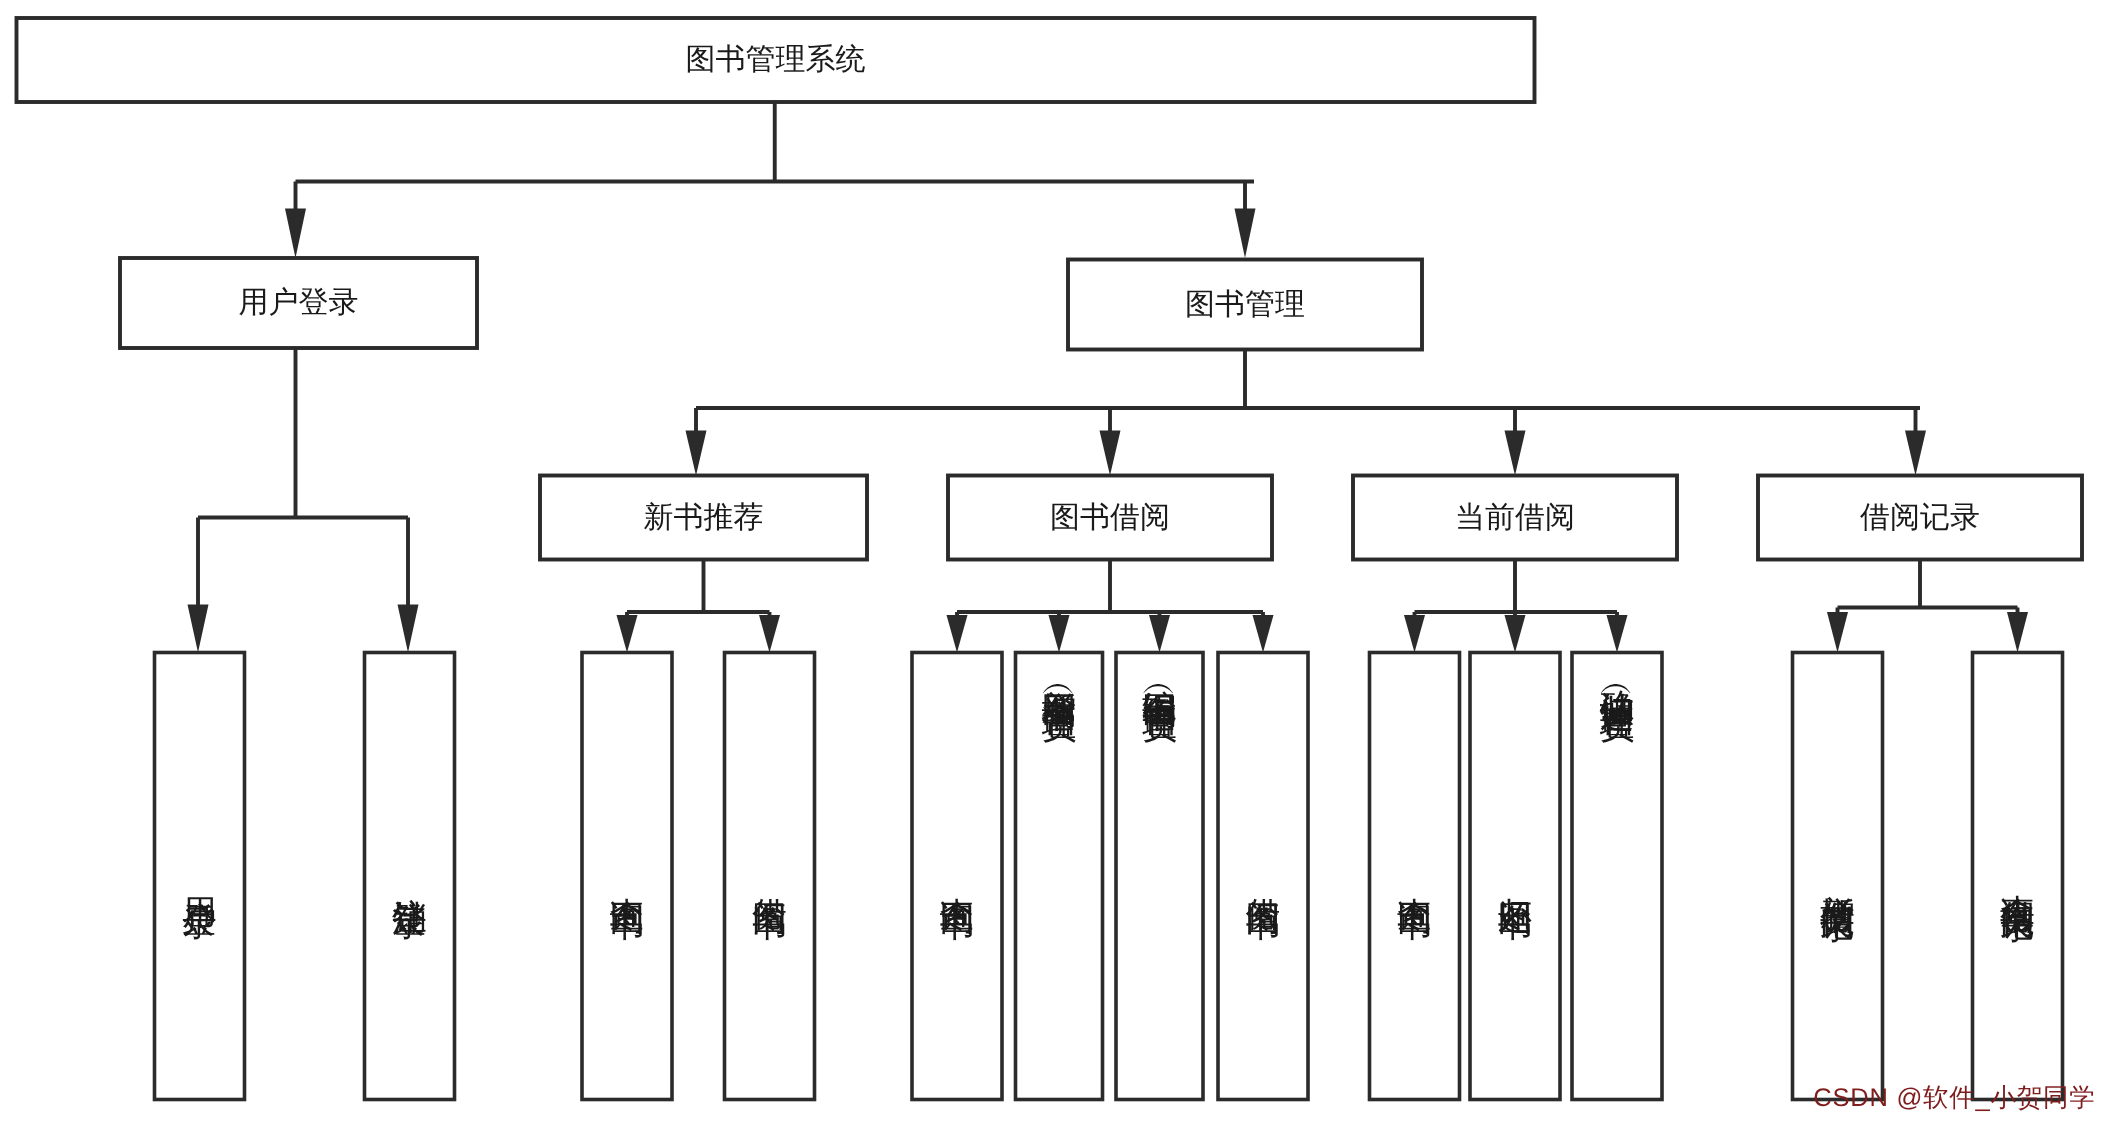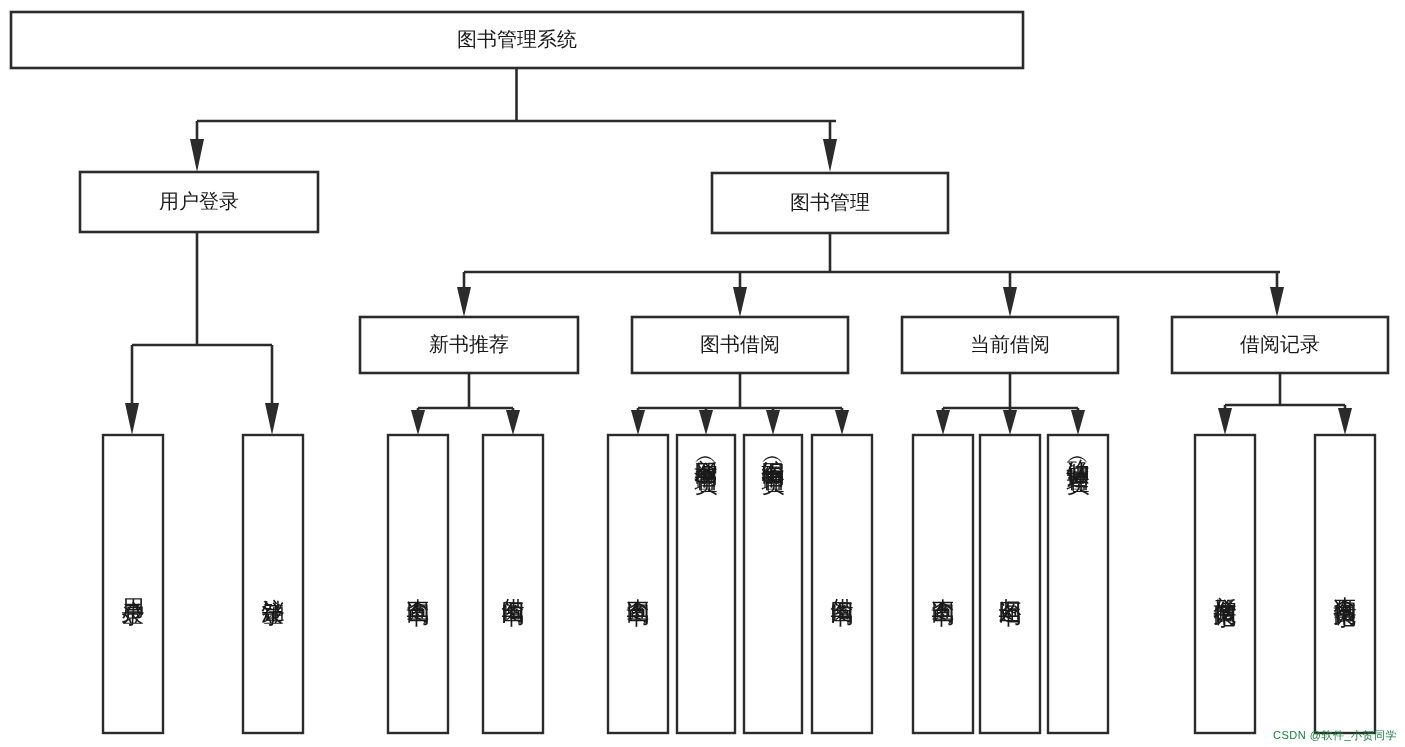--- a/index.html
+++ b/index.html
@@ -49,22 +49,22 @@
     fill: #1a1a1a;
     font-family: "Liberation Sans", "DejaVu Sans", sans-serif;
     font-size: 20px;
     text-anchor: middle;
     dominant-baseline: middle;
   }
   .watermark {
     position: absolute;
     right: 8px;
     bottom: 4px;
-    color: #15803d;
-    font-size: 11px;
+    color: #7f1d1d;
+    font-size: 17px;
     font-family: "Liberation Sans", "DejaVu Sans", sans-serif;
     letter-spacing: 0.5px;
     white-space: nowrap;
     pointer-events: none;
   }
 </style>
 </head>
 <body>
 
 <div id="diagram-root">

